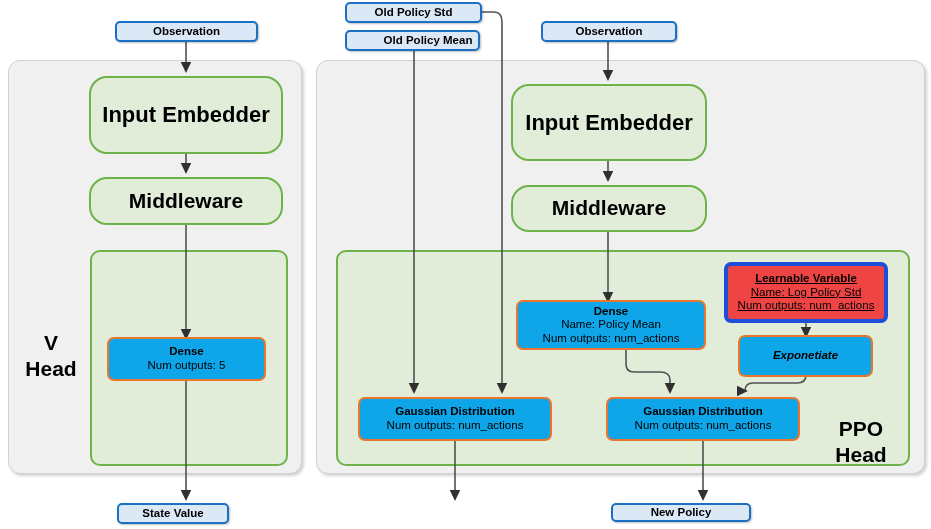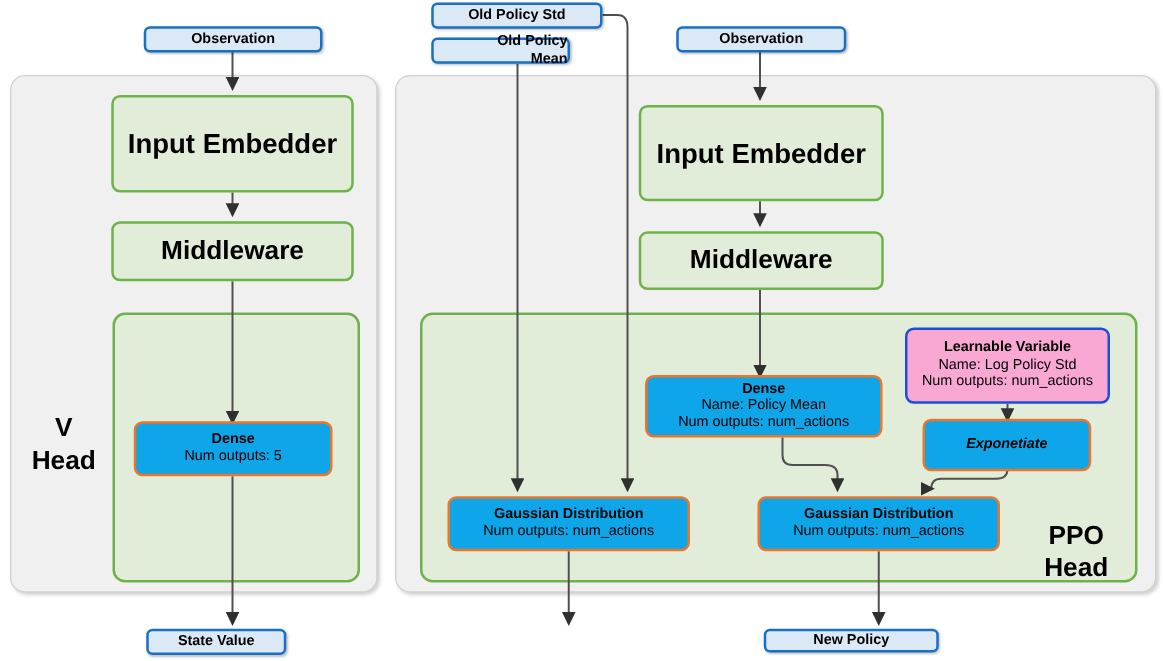--- a/index.html
+++ b/index.html
@@ -15,30 +15,31 @@
   .panel-green{
     position:absolute;background:#e2edd9;border:2px solid #6eb24a;
     border-radius:10px;
   }
   .node{
     position:absolute;box-sizing:border-box;display:flex;
     flex-direction:column;align-items:center;justify-content:center;
     text-align:right;line-height:1.18;
   }
   .n-green{
-    background:#e2edd9;border:2px solid #6eb24a;border-radius:7px;
+    background:#e2edd9;border:2px solid #6eb24a;border-radius:18px;
     font-weight:bold;color:#000;
   }
   .n-orange{
     background:#0ea5e9;border:2px solid #e8762c;border-radius:7px;
     color:#000;
   }
   .n-purple{
-    background:#f9a8d4;border:2px solid #1d4ed8;border-radius:7px;
+    background:#ef4444;border:4px solid #1d4ed8;border-radius:7px;
     color:#000;
+    text-decoration:underline;
   }
   .n-blue{
     background:#dbe9f7;border:2px solid #1a71c4;border-radius:5px;
     color:#000;font-weight:bold;font-size:11.5px;
     box-shadow:1px 1px 2px rgba(0,0,0,0.25);
     flex-direction:row;
   }
   .title-line{font-weight:bold;font-size:11.5px;}
   .sub-line{font-size:11.5px;font-weight:normal;}
   .big-label{
@@ -95,21 +96,21 @@
   </div>
   <div class="big-label" style="left:822px;top:388px;width:78px;margin-top:28px;">
     <div>PPO</div>
     <div>Head</div>
   </div>
 
   <div class="node n-blue" style="left:115px;top:21px;width:143px;height:21px;">Observation</div>
 
   <div class="node n-blue" style="left:345px;top:2px;width:137px;height:21px;">Old Policy Std</div>
 
-  <div class="node n-blue" style="left:345px;top:30px;width:111px;height:21px;padding-left:31px;">Old Policy Mean</div>
+  <div class="node n-blue" style="left:345px;top:30px;width:135px;height:21px;padding-left:31px;">Old Policy Mean</div>
 
   <div class="node n-blue" style="left:541px;top:21px;width:136px;height:21px;">Observation</div>
 
   <div class="node n-green" style="left:89px;top:76px;width:194px;height:78px;font-size:22px;">
     <span class="title-line" style="font-size:22px;">Input Embedder</span>
   </div>
 
   <div class="node n-green" style="left:89px;top:177px;width:194px;height:48px;">
     <span class="title-line" style="font-size:21px;">Middleware</span>
   </div>

